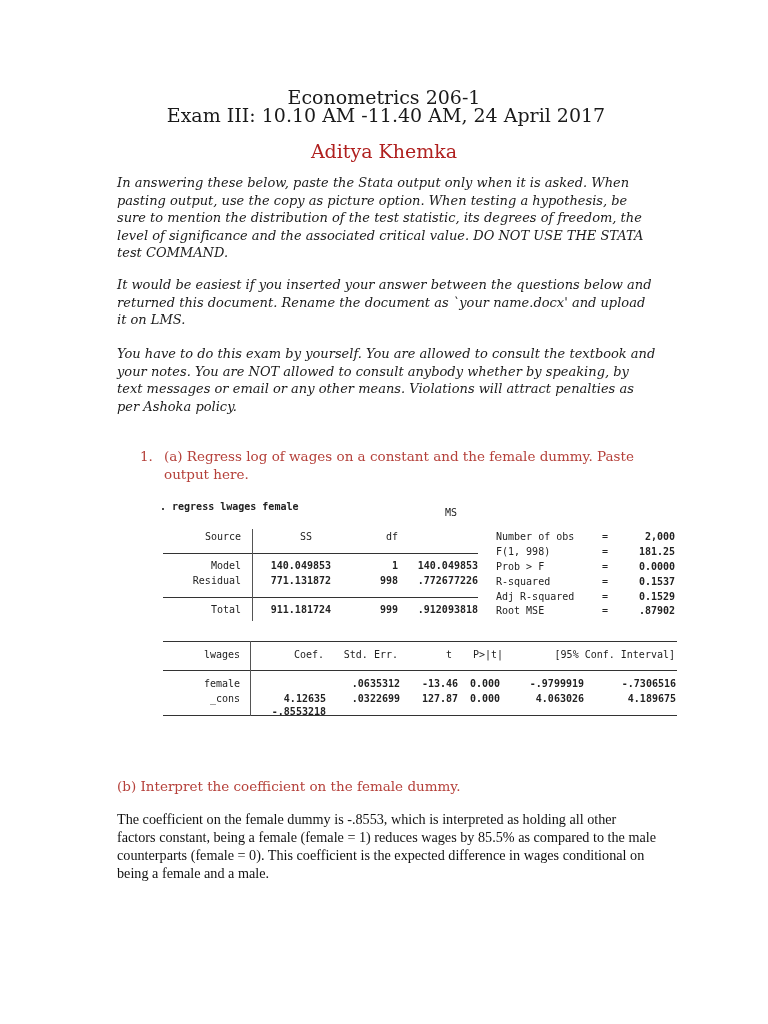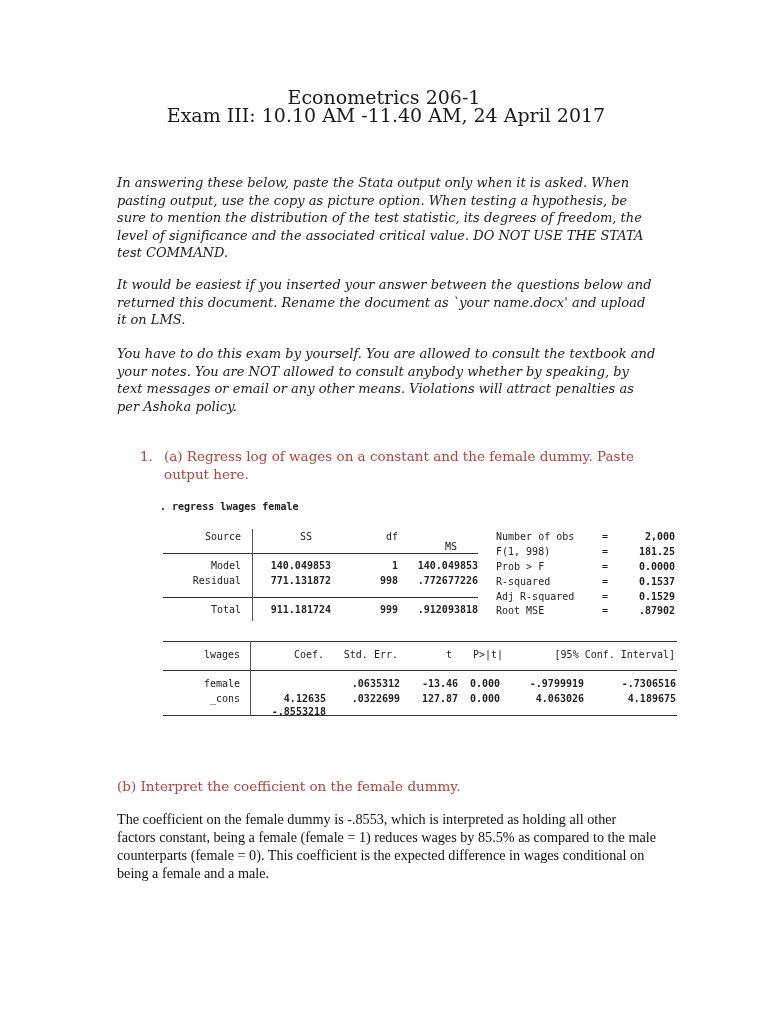--- a/index.html
+++ b/index.html
@@ -29,39 +29,40 @@
   .answer { position: absolute; left: 117px; top: 810px; width: 540px;
             font-family: "Liberation Serif", "DejaVu Serif", serif; font-size: 14.2px; line-height: 18px; color: #111; }
 </style>
 </head>
 <body>
 
 <div class="page">
 
   <div class="center title1">Econometrics 206-1</div>
   <div class="center title2">Exam III: 10.10 AM -11.40 AM, 24 April 2017</div>
+  <div class="center author">Aditya Khemka</div>
 
   <div class="para p1">In answering these below, paste the Stata output only when it is asked.  When pasting output, use the copy as picture option.  When testing a hypothesis, be sure to mention the distribution of the test statistic, its degrees of freedom, the level of significance and the associated critical value. DO NOT USE THE STATA test COMMAND.</div>
   <div class="para p2">It would be easiest if you inserted your answer between the questions below and returned this document.  Rename the document as `your name.docx' and upload it on LMS.</div>
   <div class="para p3">You have to do this exam by yourself.  You are allowed to consult the textbook and your notes.  You are NOT allowed to consult anybody whether by speaking, by text messages or email or any other means.  Violations will attract penalties as per Ashoka policy.</div>
 
   <div class="q q1num">1.</div>
   <div class="q q1text">(a) Regress log of wages on a constant and the female dummy.  Paste output here.</div>
 
   <div class="mono cmd">. regress lwages female</div>
 
   <div>
     <div class="hline" style="left:163px; top:553px; width:315px;"></div>
     <div class="hline" style="left:163px; top:597px; width:315px;"></div>
     <div class="vline" style="left:252px; top:529px; height:92px;"></div>
 
     <div class="mono cell" style="left:163px; top:531px; width:78px;">Source</div>
     <div class="mono cell" style="left:260px; top:531px; width:52px;">SS</div>
     <div class="mono cell" style="left:360px; top:531px; width:38px;">df</div>
-    <div class="mono cell" style="left:400px; top:541px; width:57px;text-align:right;">MS</div>
+    <div class="mono cell" style="left:400px; top:507px; width:57px;text-align:right;">MS</div>
 
     <div class="mono cell" style="left:163px; top:560px; width:78px;">Model</div>
     <div class="mono cell b" style="left:260px; top:560px; width:71px;">140.049853</div>
     <div class="mono cell b" style="left:360px; top:560px; width:38px;">1</div>
     <div class="mono cell b" style="left:400px; top:560px; width:78px;">140.049853</div>
 
     <div class="mono cell" style="left:163px; top:575px; width:78px;">Residual</div>
     <div class="mono cell b" style="left:260px; top:575px; width:71px;">771.131872</div>
     <div class="mono cell b" style="left:360px; top:575px; width:38px;">998</div>
     <div class="mono cell b" style="left:400px; top:575px; width:78px;">.772677226</div>

